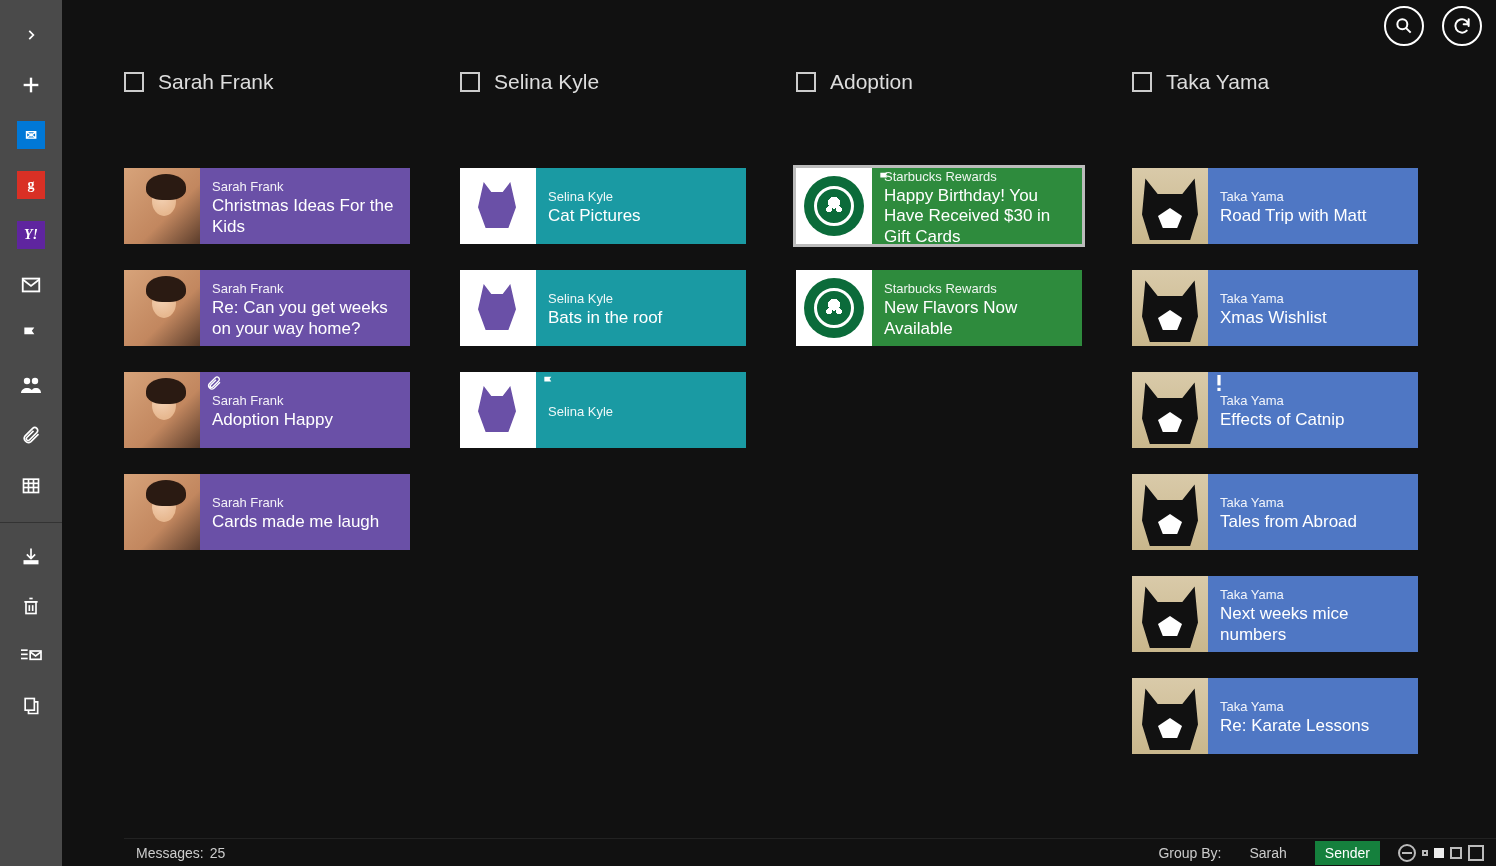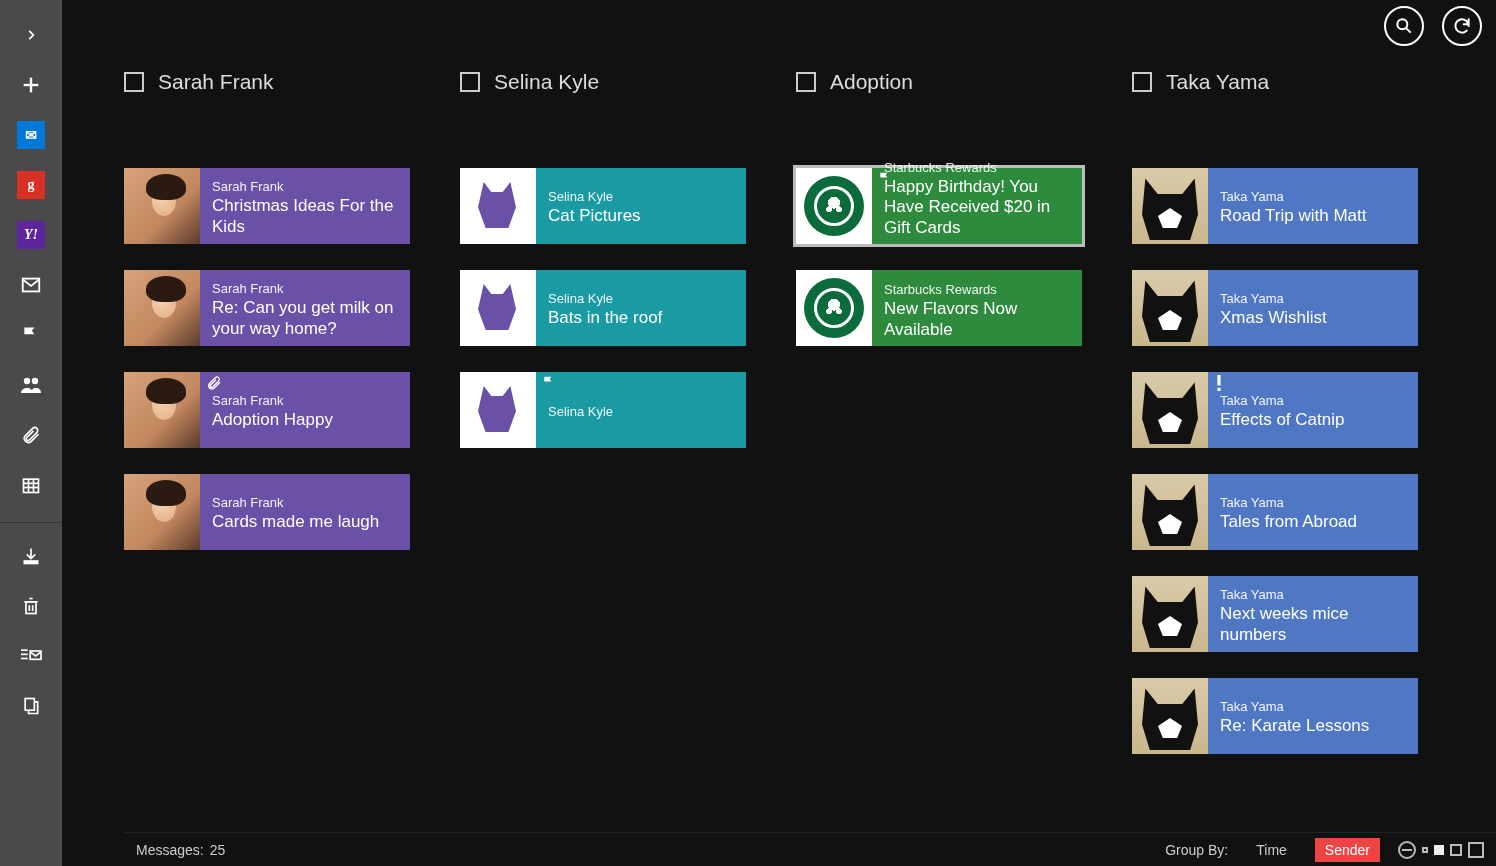--- a/index.html
+++ b/index.html
@@ -58,21 +58,21 @@
   background:#fff; display:flex; align-items:flex-end; justify-content:center;
 }
 .tile .body {
   flex:1; padding: 10px 12px 6px 12px; color:#fff; display:flex; flex-direction:column; justify-content:center;
 }
 .tile .sender { font-size: 13px; opacity: .92; margin-bottom: 2px; }
 .tile .subject{ font-size: 17px; line-height: 1.2; }
 
 .tile.purple .body { background:#6a50a7; }
 .tile.teal   .body { background:#1a9aa3; }
-.tile.green  .body { background:#2e8b3d;justify-content:flex-end; }
+.tile.green  .body { background:#2e8b3d; }
 .tile.blue   .body { background:#4f77c4; }
 
 .tile.selected { outline: 3px solid #bcbcbc; outline-offset:0; }
 
 .badge {
   position:absolute; top: 3px; left: 82px; color:#fff;
 }
 .badge svg { display:block; }
 
 
@@ -122,29 +122,29 @@
   background:#111;
   clip-path:polygon(6% 4%,28% 28%,72% 28%,94% 4%,100% 60%,86% 100%,14% 100%,0 60%);
 }
 .avatar-catphoto::after{
   content:"";position:absolute;left:26px;top:40px;width:24px;height:20px;background:#fff;
   clip-path:polygon(50% 0,100% 40%,80% 100%,20% 100%,0 40%);
 }
 
 
 .footer{
-  position:absolute; left:62px; right:0; bottom:0; height:34px;
+  position:absolute; left:62px; right:0; bottom:0; height:28px;
   background:#111;border-top:1px solid #222;
   display:flex; align-items:center; justify-content:space-between;
   padding: 0 12px 0 12px; font-size: 14px; color:#ccc;
 }
 .footer .left{display:flex;align-items:center;gap:6px;}
 .footer .right{display:flex;align-items:center;gap:18px;}
 .seg-btn{padding:4px 10px;cursor:pointer;}
-.seg-btn.active{background:#ef4444;color:#fff;}
+.seg-btn.active{background:#15803d;color:#fff;}
 .sz-ctrl{display:flex;align-items:center;gap:6px;}
 .sz-circle{width:18px;height:18px;border:2px solid #bbb;border-radius:50%;display:flex;align-items:center;justify-content:center;line-height:0;}
 .sz-dot{width:6px;height:6px;border:2px solid #bbb;}
 .sz-small{width:10px;height:10px;background:#eee;}
 .sz-med{width:12px;height:12px;border:2px solid #bbb;}
 .sz-large{width:16px;height:16px;border:2px solid #bbb;}
 </style>
 </head>
 <body>
 
@@ -266,21 +266,21 @@
             <div class="sender">Sarah Frank</div>
             <div class="subject">Christmas Ideas For the Kids</div>
           </div>
         </div>
         <div class="tile purple">
           <div class="avatar">
             <div class="avatar-face"></div>
           </div>
           <div class="body">
             <div class="sender">Sarah Frank</div>
-            <div class="subject">Re: Can you get milk on your way home?</div>
+            <div class="subject">Re: Can you get weeks on your way home?</div>
           </div>
         </div>
         <div class="tile purple">
           <div class="avatar">
             <div class="avatar-face"></div>
           </div>
           <div class="body">
             <span class="badge">
               <svg width="16" height="16" viewBox="0 0 24 24" fill="none" stroke="#fff" stroke-width="2">
                 <path d="M21 11l-9 9a5 5 0 01-7-7l9-9a3.5 3.5 0 015 5l-9 9a2 2 0 01-3-3l8-8"></path>
@@ -348,21 +348,21 @@
               <div class="logo"></div>
             </div>
           </div>
           <div class="body">
             <span class="badge">
               <svg width="14" height="14" viewBox="0 0 24 24" fill="#fff">
                 <path d="M4 3v18M4 3h12l-3 4 3 4H4"></path>
               </svg>
             </span>
             <div class="sender">Starbucks Rewards</div>
-            <div class="subject">Happy Birthday! You Have Received $20 in Gift Cards</div>
+            <div class="subject">Happy Birthday! You Have Received $30 in Gift Cards</div>
           </div>
         </div>
         <div class="tile green">
           <div class="avatar">
             <div class="avatar-starbucks">
               <div class="logo"></div>
             </div>
           </div>
           <div class="body">
             <div class="sender">Starbucks Rewards</div>
@@ -438,21 +438,21 @@
       </div>
     </div>
 
   <div class="footer">
     <div class="left">
       <span>Messages:</span>
       <span>25</span>
     </div>
     <div class="right">
       <span>Group By:</span>
-      <span class="seg-btn">Time</span>
+      <span class="seg-btn">Sarah</span>
       <span class="seg-btn active">Sender</span>
       <div class="sz-ctrl">
         <span class="sz-circle">
             <svg width="10" height="2">
               <rect width="10" height="2" fill="#bbb"></rect>
             </svg>
           </span>
         <span class="sz-dot"></span>
         <span class="sz-small"></span>
         <span class="sz-med"></span>

